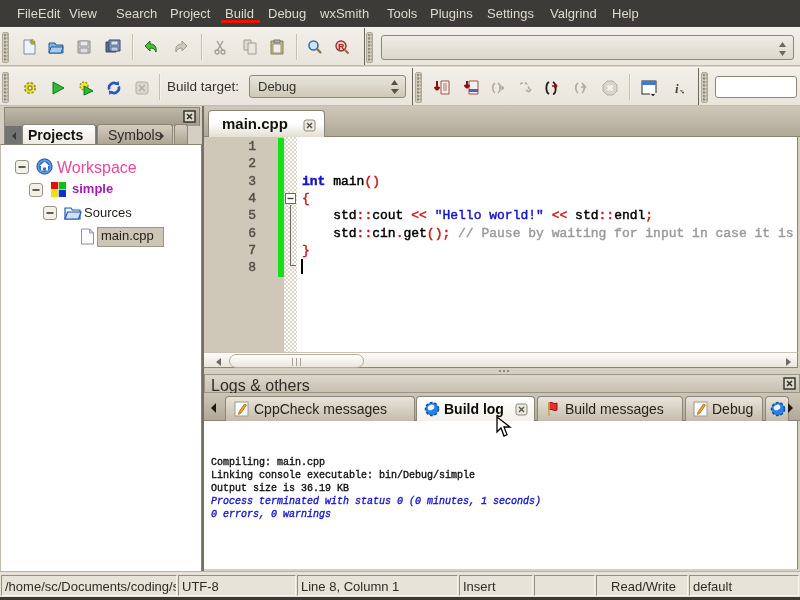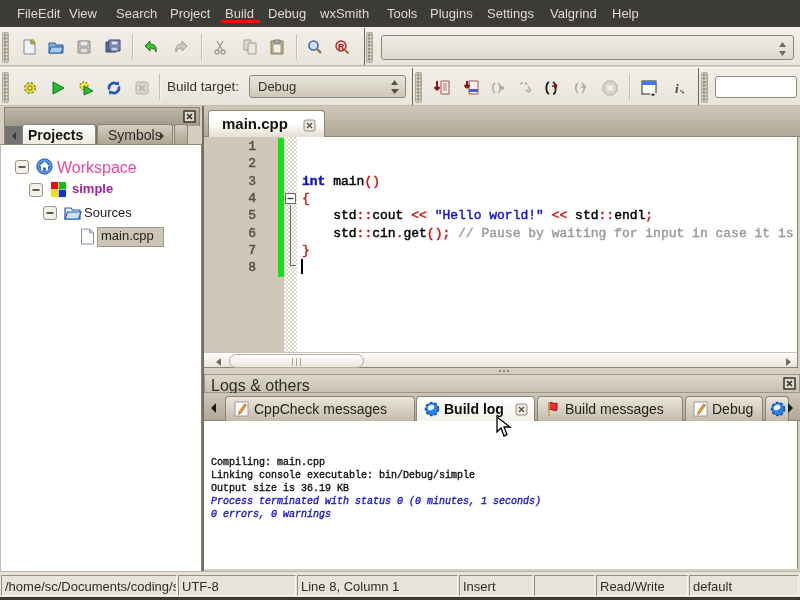--- a/index.html
+++ b/index.html
@@ -386,16 +386,16 @@
   <svg class="abs" style="left:495px;top:310px" width="18" height="22" viewBox="0 0 18 22">
       <path d="M2 1v15l4-4 3 8 3-1.4-3-7.6h6z" fill="#fff" stroke="#000" stroke-width="1.3"></path>
     </svg>
 </div>
 <div id="statusbar" class="abs" style="left:0;top:571px;width:800px;height:26px;background:#e7e3d8;border-top:1px solid #b9b3a5;">
   <div class="sseg" style="left:1px;width:176px;">/home/sc/Documents/coding/simple/main.cpp</div>
   <div class="sseg" style="left:178px;width:118px;">UTF-8</div>
   <div class="sseg" style="left:297px;width:161px;">Line 8, Column 1</div>
   <div class="sseg" style="left:459px;width:74px;">Insert</div>
   <div class="sseg" style="left:534px;width:61px;"></div>
-  <div class="sseg" style="left:596px;width:92px;">Read/Write</div>
+  <div class="sseg" style="left:596px;width:92px;text-align:center;">Read/Write</div>
   <div class="sseg" style="left:689px;width:110px;">default</div>
 </div>
 <div id="bottomstrip" class="abs" style="left:0;top:597px;width:800px;height:3px;background:#3a3833;"></div>
 
 </body></html>

